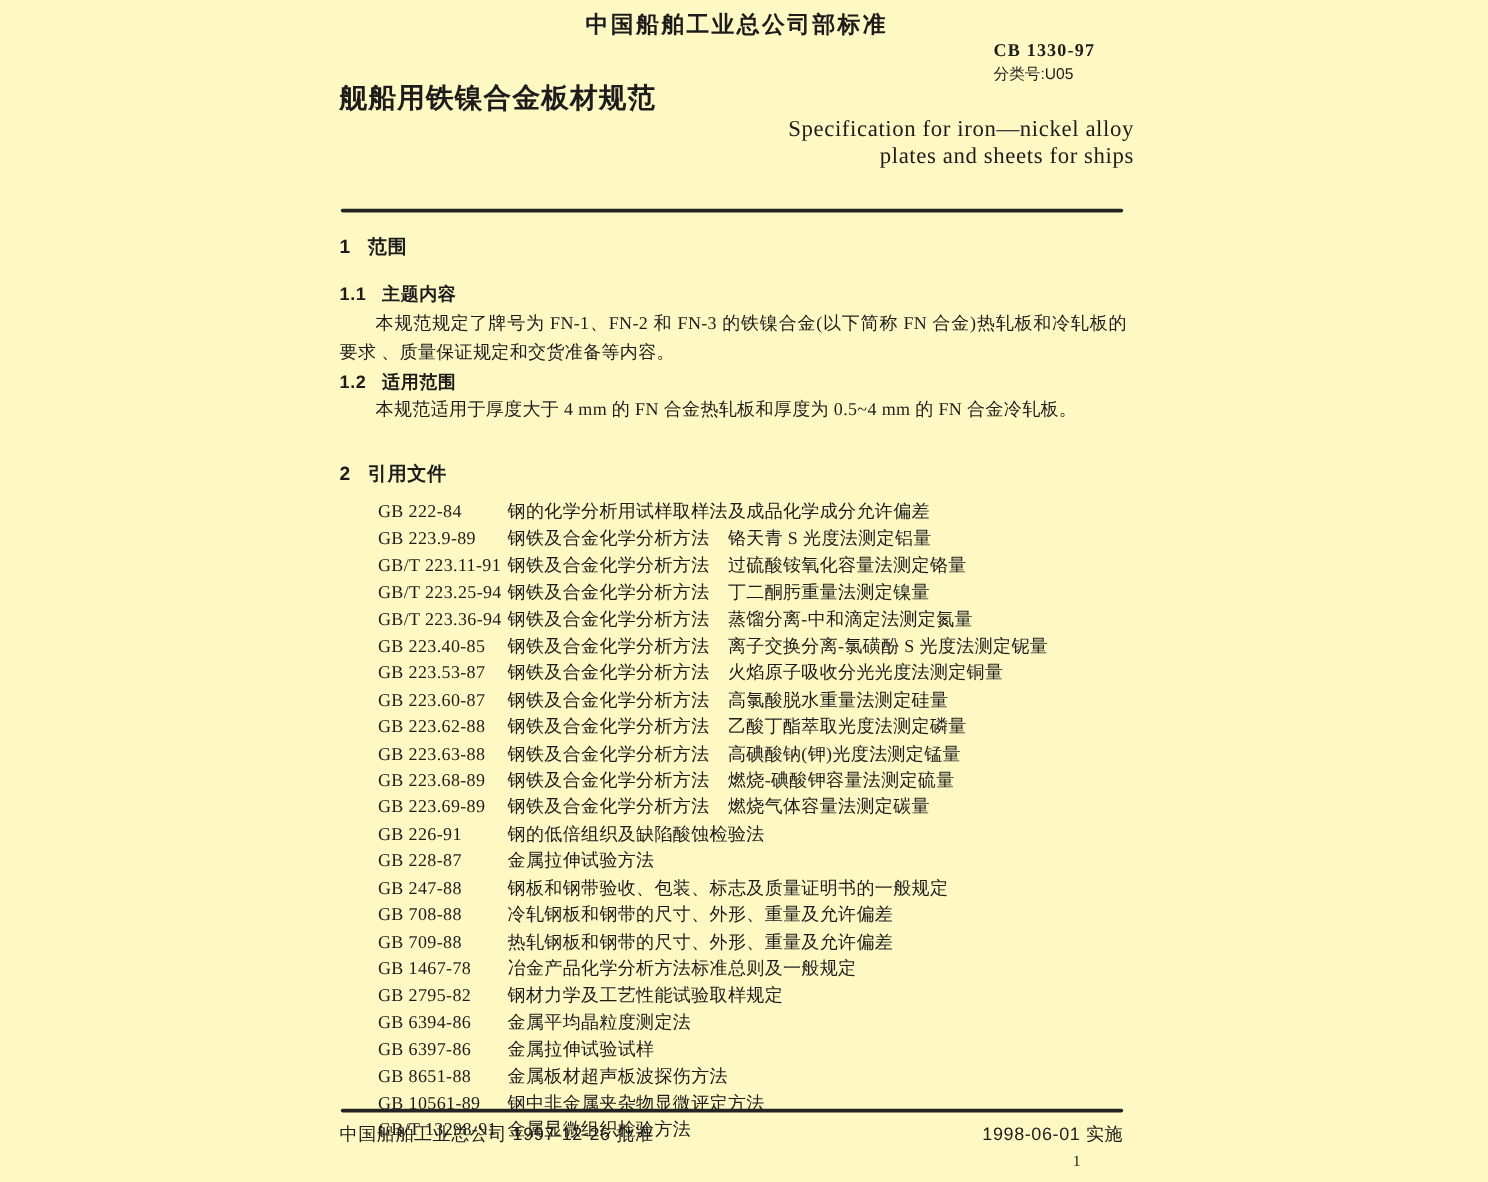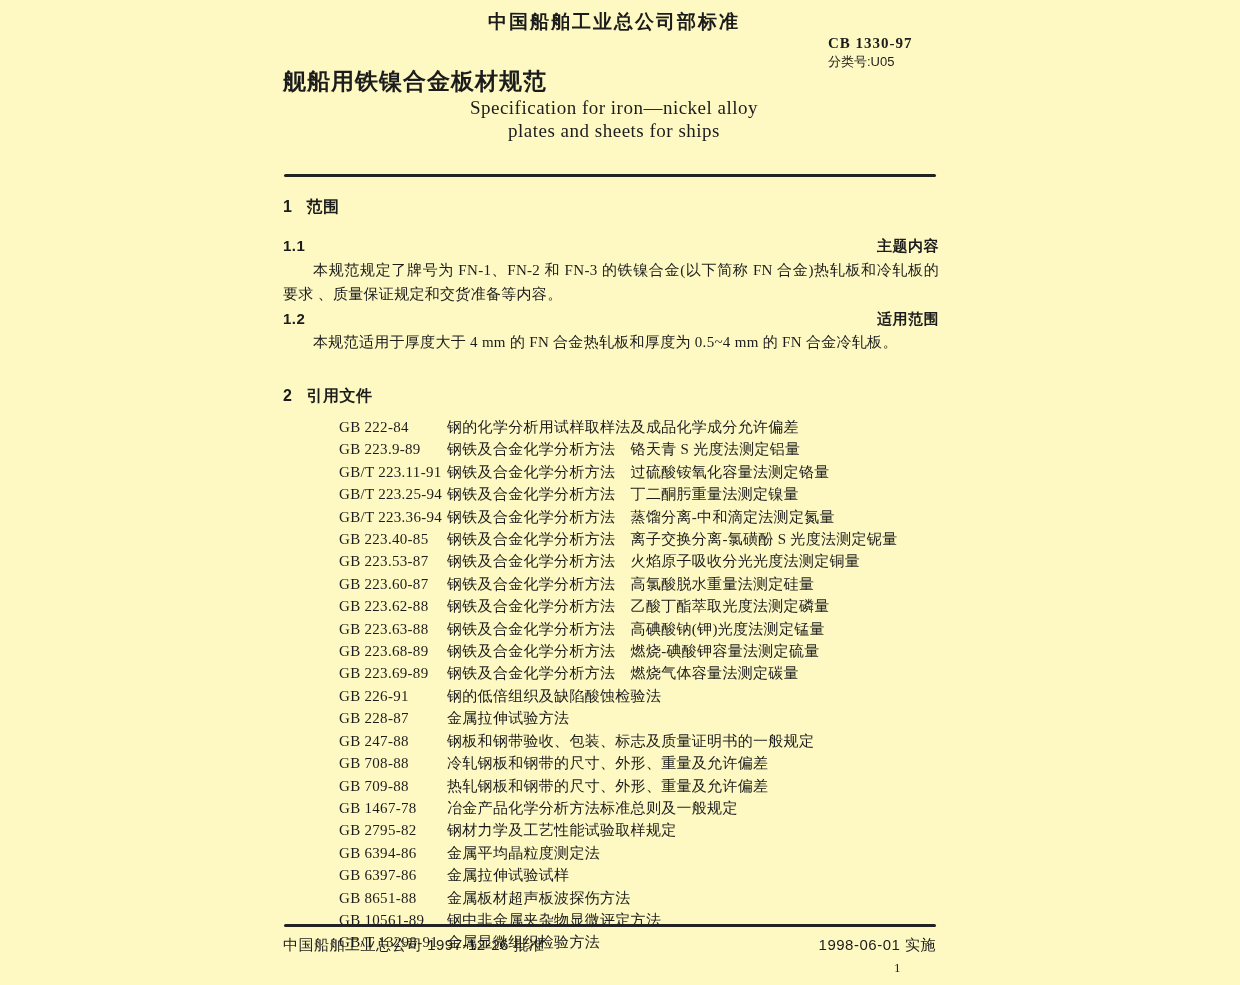--- a/index.html
+++ b/index.html
@@ -48,21 +48,21 @@
     text-align: left;
     font-family: "Liberation Sans", sans-serif;
     font-weight: bold;
     font-size: 23px;
     line-height: 28px;
     letter-spacing: 1px;
   }
   .title-en {
     position: absolute;
     left: 283px; width: 662px; top: 96px;
-    text-align: center;
+    text-align: right;
     font-family: "Liberation Serif", serif;
     font-size: 19px;
     line-height: 23px;
     letter-spacing: 0.5px;
   }
 
   .rule {
     position: absolute;
     left: 284px; width: 652px; height: 3px;
     background: #232323;
@@ -88,21 +88,20 @@
     letter-spacing: 0.5px;
   }
   .sub-head {
     display: flex;
     gap: 13px;
     font-family: "Liberation Sans", sans-serif;
     font-weight: bold;
     font-size: 15px;
     line-height: 22px;
     letter-spacing: 0.5px;
-    justify-content: space-between;
   }
   .sub-head .sec-no { font-weight: bold; }
   .para {
     margin: 0;
     text-indent: 2em;
     font-size: 15px;
     line-height: 24px;
     text-align: justify;
     letter-spacing: 0.3px;
   }
@@ -112,21 +111,20 @@
   .m-sec2 { margin-top: 31px; }
   .ref-list {
     margin-top: 9px;
     padding-left: 32px;
   }
   .ref-row {
     display: flex;
     line-height: 22.4px;
     font-size: 15px;
     letter-spacing: 0.3px;
-    margin-left: 24px;
   }
   .ref-code {
     flex: 0 0 108px;
     font-family: "Liberation Serif", serif;
   }
   .ref-desc { flex: 1; }
 
   
   .footer-approved {
     position: absolute;

